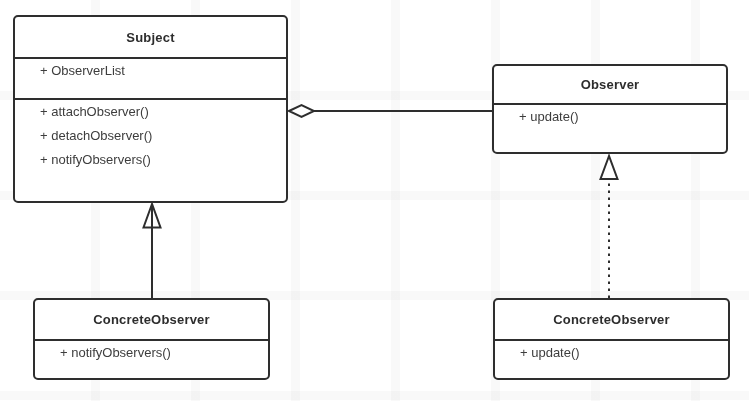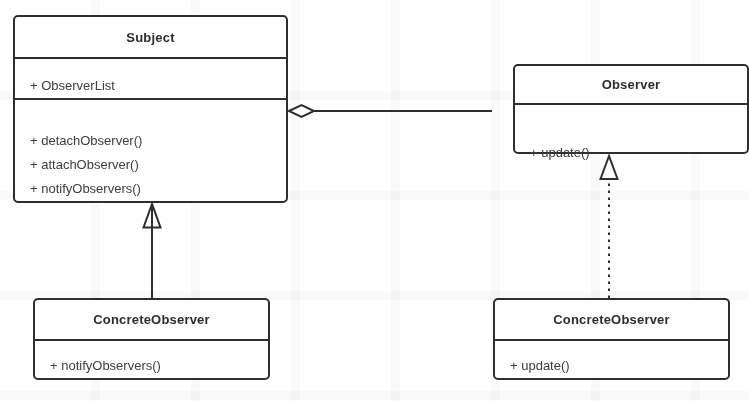--- a/index.html
+++ b/index.html
@@ -43,22 +43,22 @@
     font-weight: bold;
     color: #2d2d2d;
     letter-spacing: 0.2px;
     flex: 0 0 auto;
     border-bottom: 2px solid #2e2e2e;
   }
   .class-section {
     box-sizing: border-box;
     display: flex;
     flex-direction: column;
-    justify-content: flex-end;
-    padding-left: 15px;
+    justify-content: flex-start;
+    padding-left: 25px;
     flex: 0 0 auto;
   }
   .class-section.divided {
     border-bottom: 2px solid #2e2e2e;
   }
   .class-section.fill {
     flex: 1 1 auto;
   }
   .member {
     line-height: 24px;
@@ -87,27 +87,27 @@
       <polygon points="609,156 600.5,179 617.5,179" fill="#ffffff"></polygon>
     </g>
   </svg>
 
   <div class="class-box" style="left:13px; top:15px; width:275px; height:188px;">
     <div class="class-title" style="height:40px;">Subject</div>
     <div class="class-section divided" style="height:41px;">
       <div class="member">+ ObserverList</div>
     </div>
     <div class="class-section fill">
+      <div class="member">+ attachObserver()</div>
       <div class="member">+ detachObserver()</div>
-      <div class="member">+ attachObserver()</div>
       <div class="member">+ notifyObservers()</div>
     </div>
   </div>
 
-  <div class="class-box" style="left:513px; top:64px; width:236px; height:90px;gap:36px;">
+  <div class="class-box" style="left:492px; top:64px; width:236px; height:90px;">
     <div class="class-title" style="height:37px;">Observer</div>
     <div class="class-section fill">
       <div class="member">+ update()</div>
     </div>
   </div>
 
   <div class="class-box" style="left:33px; top:298px; width:237px; height:82px;">
     <div class="class-title" style="height:39px;">ConcreteObserver</div>
     <div class="class-section fill">
       <div class="member">+ notifyObservers()</div>

